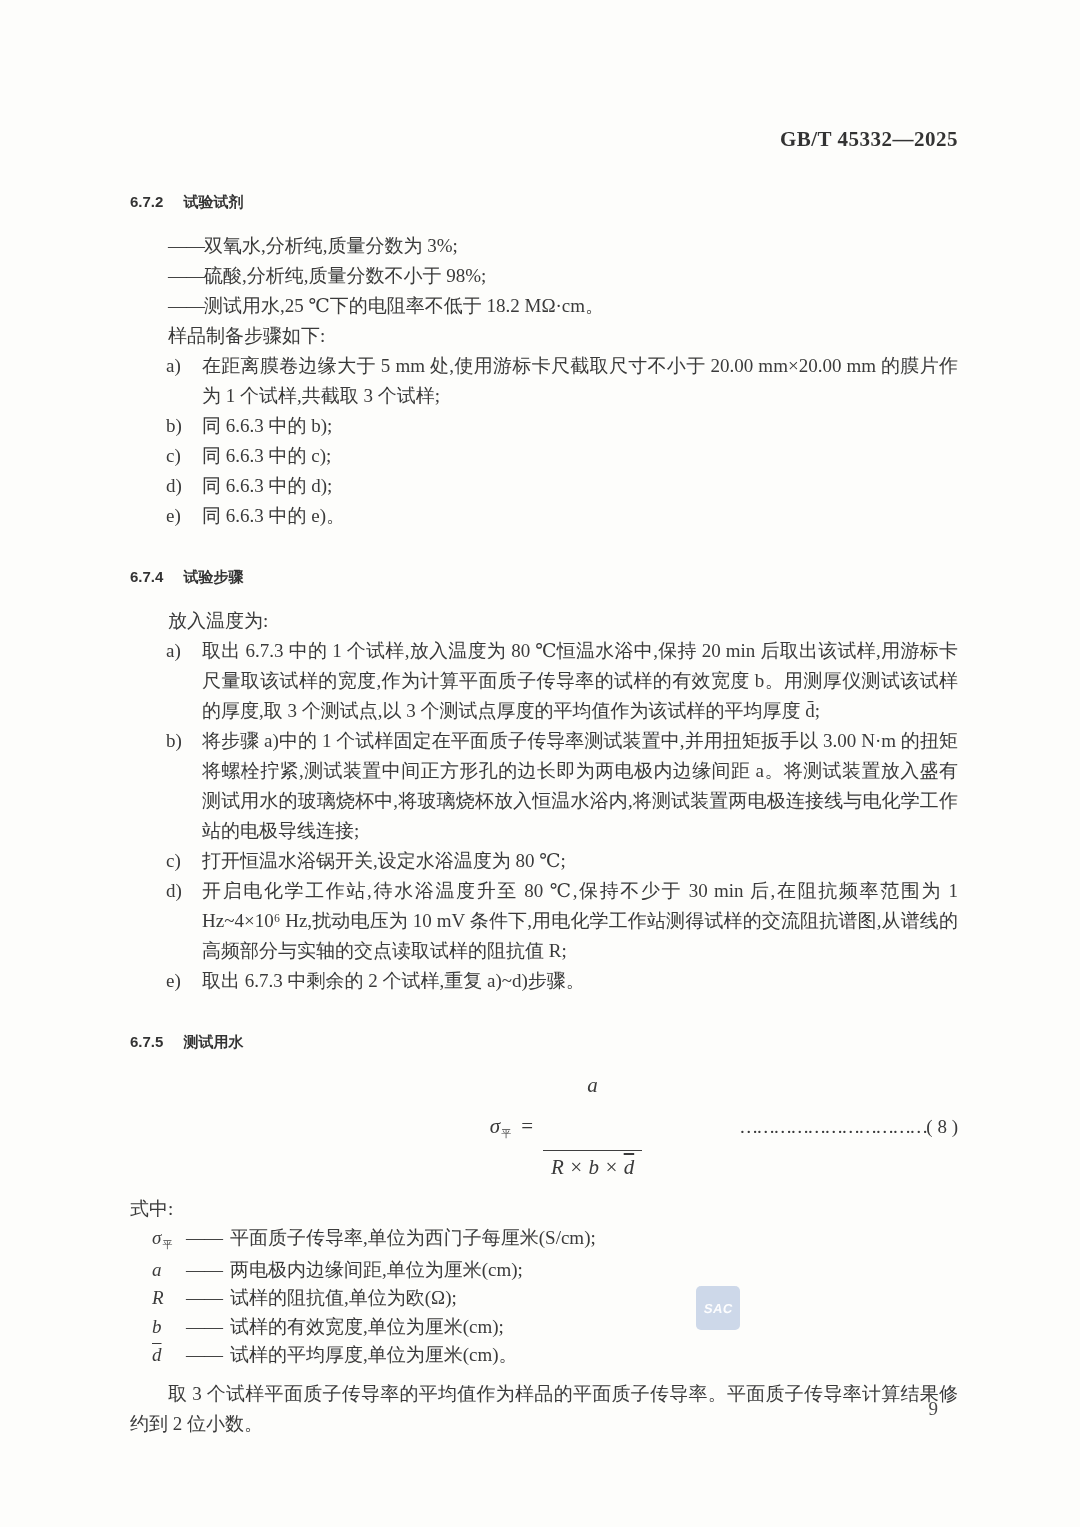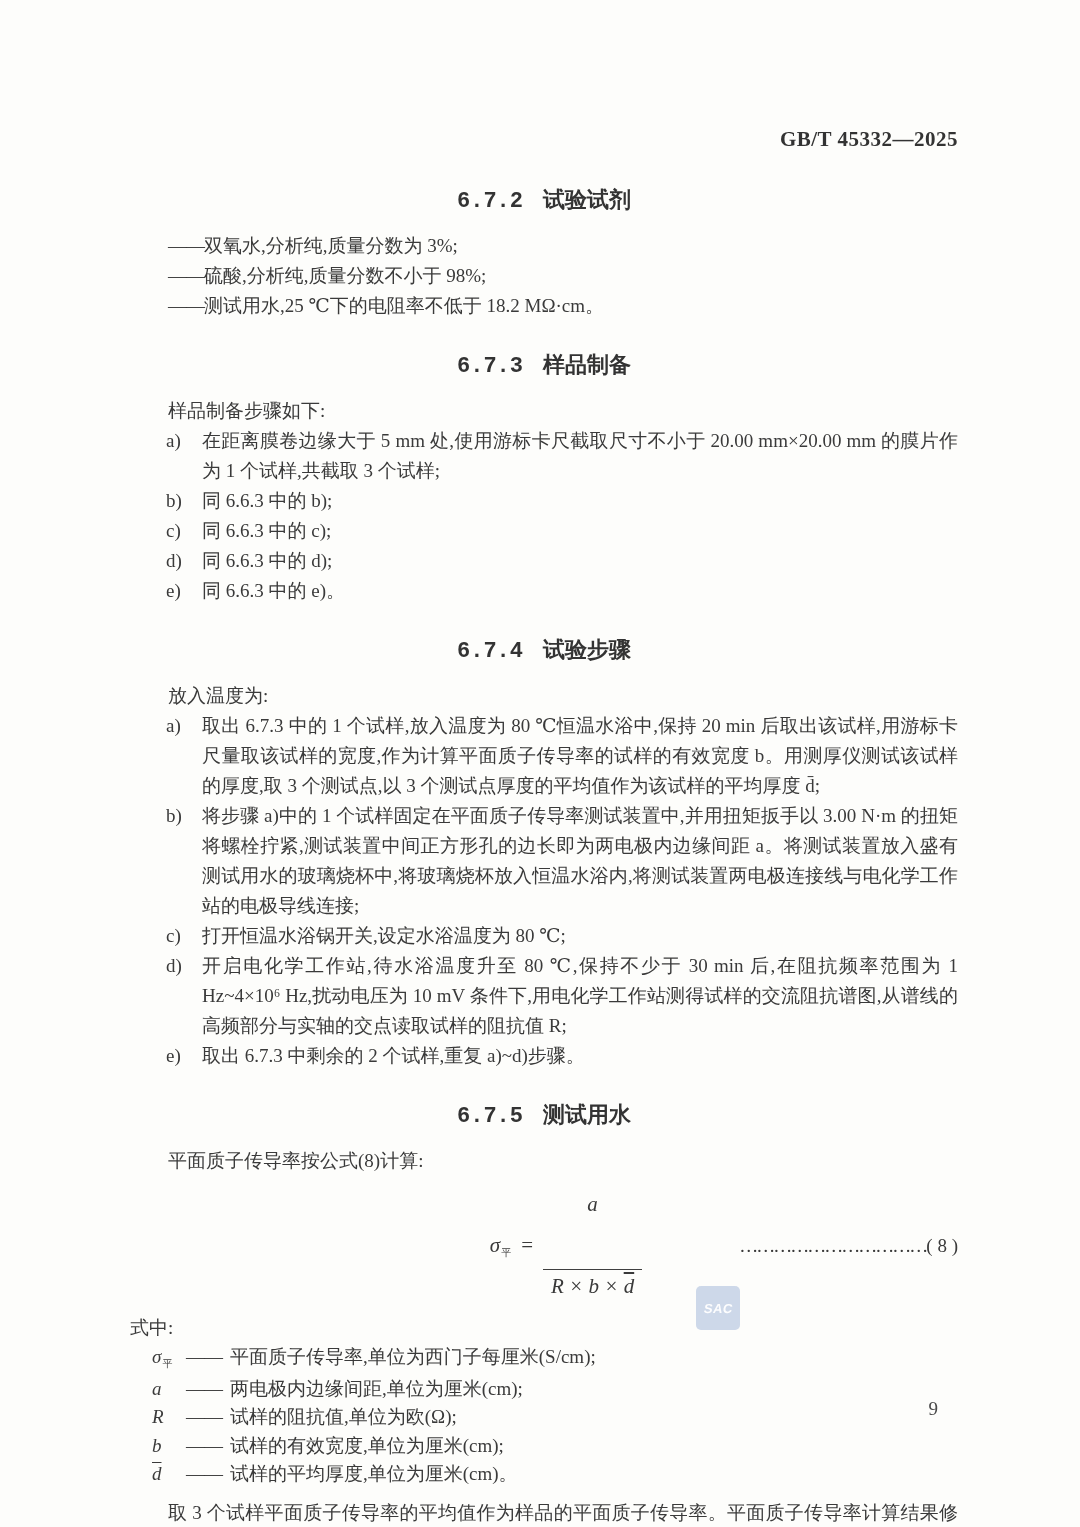--- a/index.html
+++ b/index.html
@@ -17,27 +17,26 @@
     padding: 124px 122px 0 130px;
   }
   .doc-header { text-align: right; line-height: 30px; }
   .doc-number {
     font-weight: 700;
     font-size: 21px;
     letter-spacing: 0.5px;
     color: #333;
   }
   .sec-heading {
-    font-family: Liberation Mono, monospace;
+    font-family: Liberation Sans, sans-serif;
     font-weight: 700;
-    font-size: 22px;
+    font-size: 15px;
     color: #333;
     line-height: 30px;
     margin: 31px 0 14px 0;
-    text-align: center;
   }
   .sec-num { margin-right: 20px; }
   p.body-text, .list-item-row, .def-row {
     font-size: 19px;
     line-height: 30px;
   }
   p.indent { text-indent: 2em; text-align: justify; }
   .dash-item {
     display: flex;
     margin-left: 38px;
@@ -158,23 +157,20 @@
           <span class="item-text">硫酸,分析纯,质量分数不小于 98%;</span>
       </div>
       <div class="dash-item">
         <span class="dash">——</span>
           <span class="item-text">测试用水,25 ℃下的电阻率不低于 18.2 MΩ·cm。</span>
       </div>
     </div>
   </div>
 
   <div>
-    <div class="sec-heading">
-      <span class="sec-num">6.7.3</span><span class="sec-title">样品制备</span>
-    </div>
     <p class="body-text indent">样品制备步骤如下:</p>
     <div>
       <div class="lettered-item">
         <span class="item-label">a)</span>
           <span class="item-text">在距离膜卷边缘大于 5 mm 处,使用游标卡尺截取尺寸不小于 20.00 mm×20.00 mm 的膜片作为 1 个试样,共截取 3 个试样;</span>
       </div>
       <div class="lettered-item">
         <span class="item-label">b)</span>
           <span class="item-text">同 6.6.3 中的 b);</span>
       </div>
@@ -219,21 +215,20 @@
         <span class="item-label">e)</span>
           <span class="item-text">取出 6.7.3 中剩余的 2 个试样,重复 a)~d)步骤。</span>
       </div>
     </div>
   </div>
 
   <div>
     <div class="sec-heading">
       <span class="sec-num">6.7.5</span><span class="sec-title">测试用水</span>
     </div>
-    <p class="body-text indent">平面质子传导率按公式(8)计算:</p>
 
     <div class="formula-row">
       <div class="formula">
         <span><span class="it">σ</span><span class="f-sub">平</span></span>
         <span class="f-eq">=</span>
         <span class="frac">
           <span class="num it">a</span>
           <span class="den it"><span>R × b × </span><span class="ovl">d</span></span>
         </span>
       </div>

